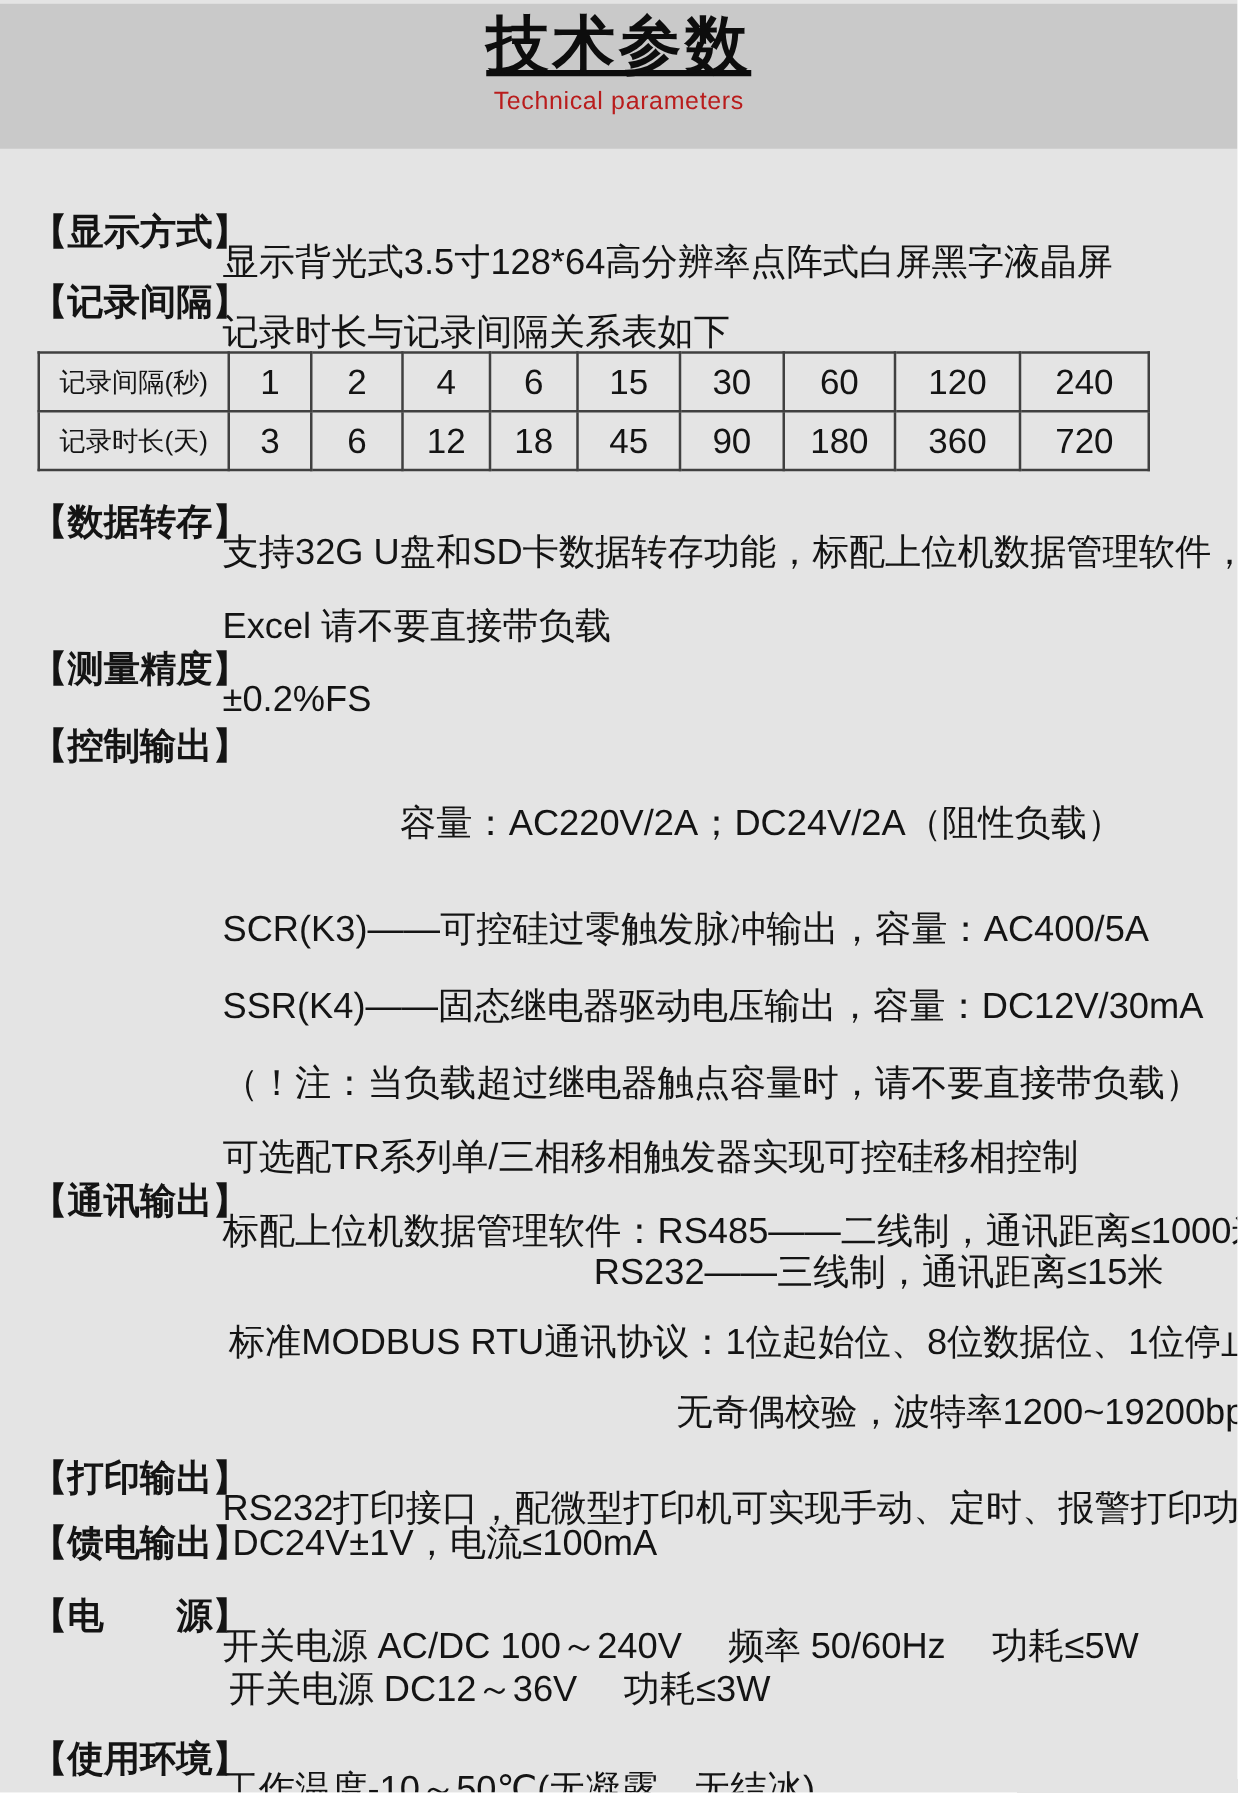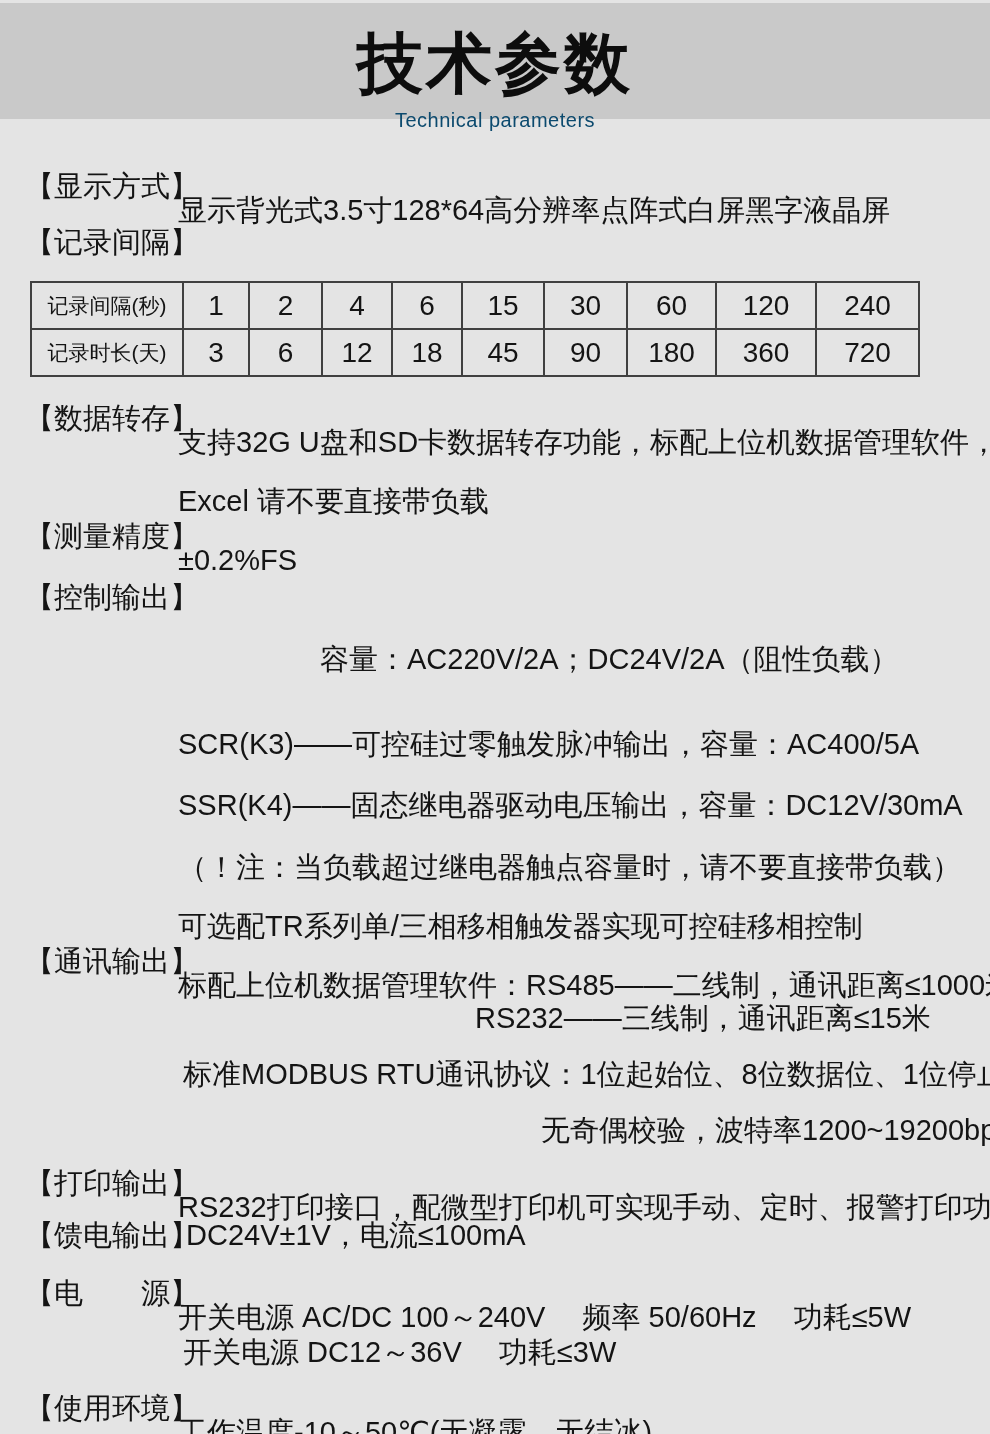--- a/index.html
+++ b/index.html
@@ -9,38 +9,39 @@
     background:#e4e4e4;
     font-family:"Liberation Sans","DejaVu Sans",sans-serif;
     color:#141414;
     overflow:hidden;
   }
   .header-band{
     position:absolute;left:0;top:3px;width:990px;height:116px;
     background:#c9c9c9;
   }
   .page-title{
-    margin:0;padding-top:16px;
+    margin:0;
     text-align:center;
-    font-size:66px;font-weight:800;letter-spacing:3px;
+    font-size:50px;font-weight:800;letter-spacing:3px;
     color:#0d0d0d;
+    text-decoration:underline;
   }
   .page-subtitle{
     margin:0;
     text-align:center;
     font-size:20px;font-weight:400;letter-spacing:0.5px;
-    color:#0c4a6e;
+    color:#b91c1c;
   }
   .line{
     position:absolute;
     font-size:29px;line-height:40px;
     white-space:pre;
     color:#141414;
   }
-  .lbl{left:25px;font-weight:400;}
+  .lbl{left:25px;font-weight:700;}
   .txt{left:178px;margin-top:24px;}
   .spec-table{
     position:absolute;left:30px;top:281px;
     border-collapse:collapse;table-layout:fixed;
     background:transparent;
   }
   .spec-table td{
     border:2px solid #404040;
     text-align:center;vertical-align:middle;
     font-size:28px;
@@ -56,20 +57,21 @@
 
   <div class="header-band">
     <h1 class="page-title">技术参数</h1>
     <div class="page-subtitle">Technical parameters</div>
   </div>
 
   <span class="line lbl" style="top:166px">【显示方式】</span>
   <span class="line txt" style="top:166px">显示背光式3.5寸128*64高分辨率点阵式白屏黑字液晶屏</span>
 
   <span class="line lbl" style="top:222px">【记录间隔】</span>
+  <span class="line txt" style="top:222px">记录时长与记录间隔关系表如下</span>
 
   <table class="spec-table">
     <colgroup>
       <col style="width:152px">
         <col style="width:66px">
         <col style="width:73px">
         <col style="width:70px">
       <col style="width:70px">
         <col style="width:82px">
         <col style="width:83px">

